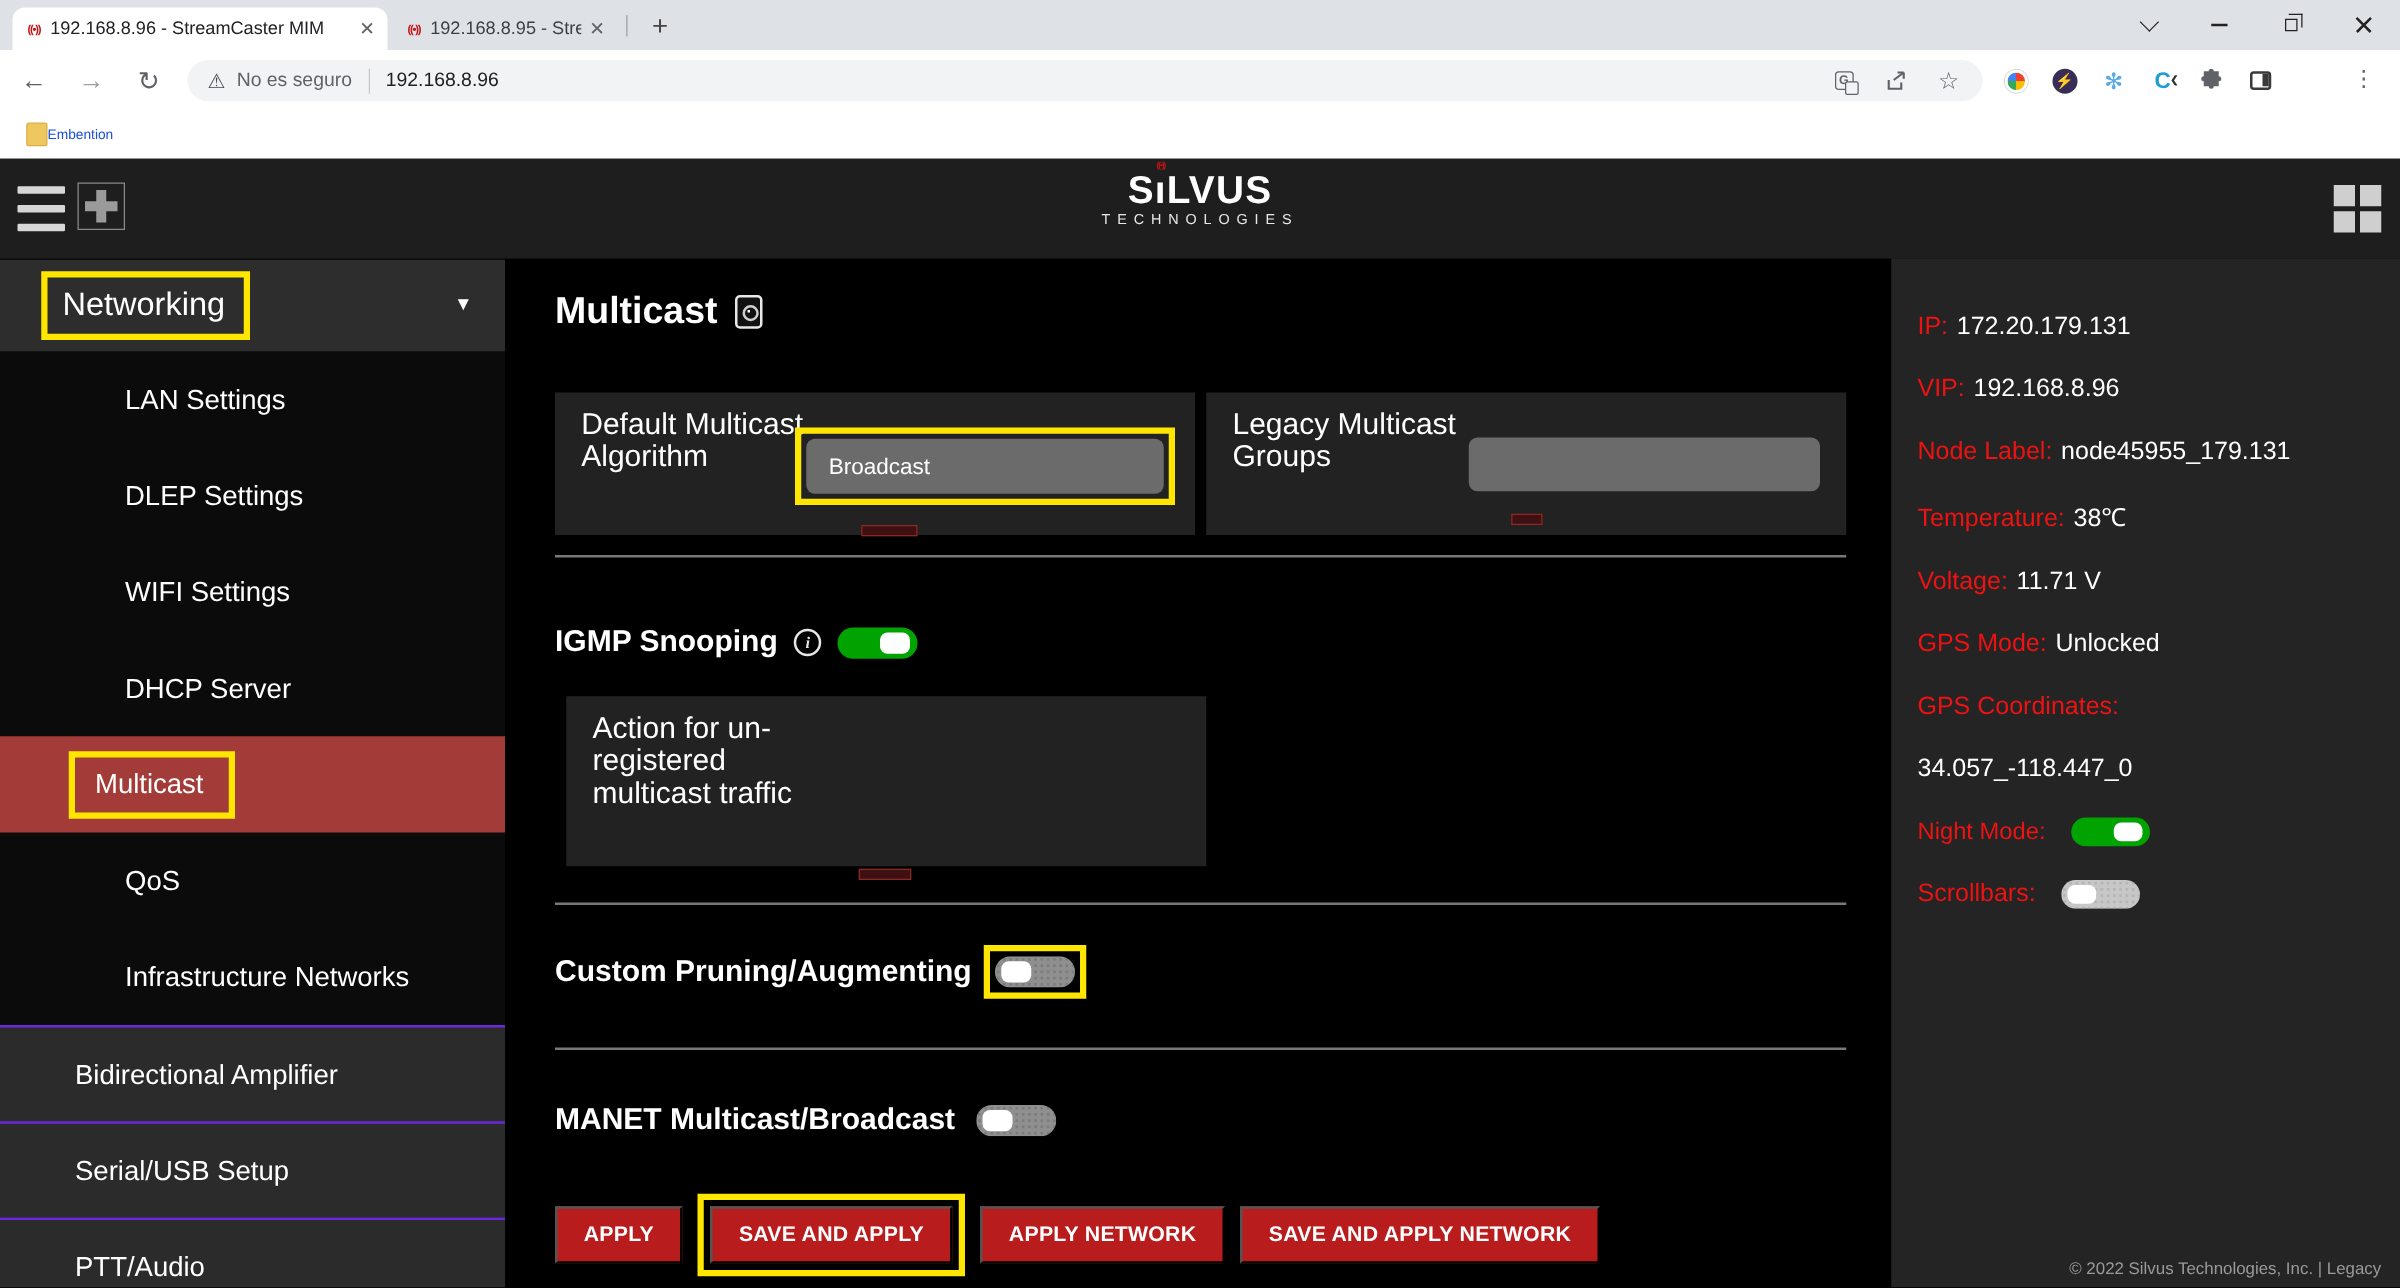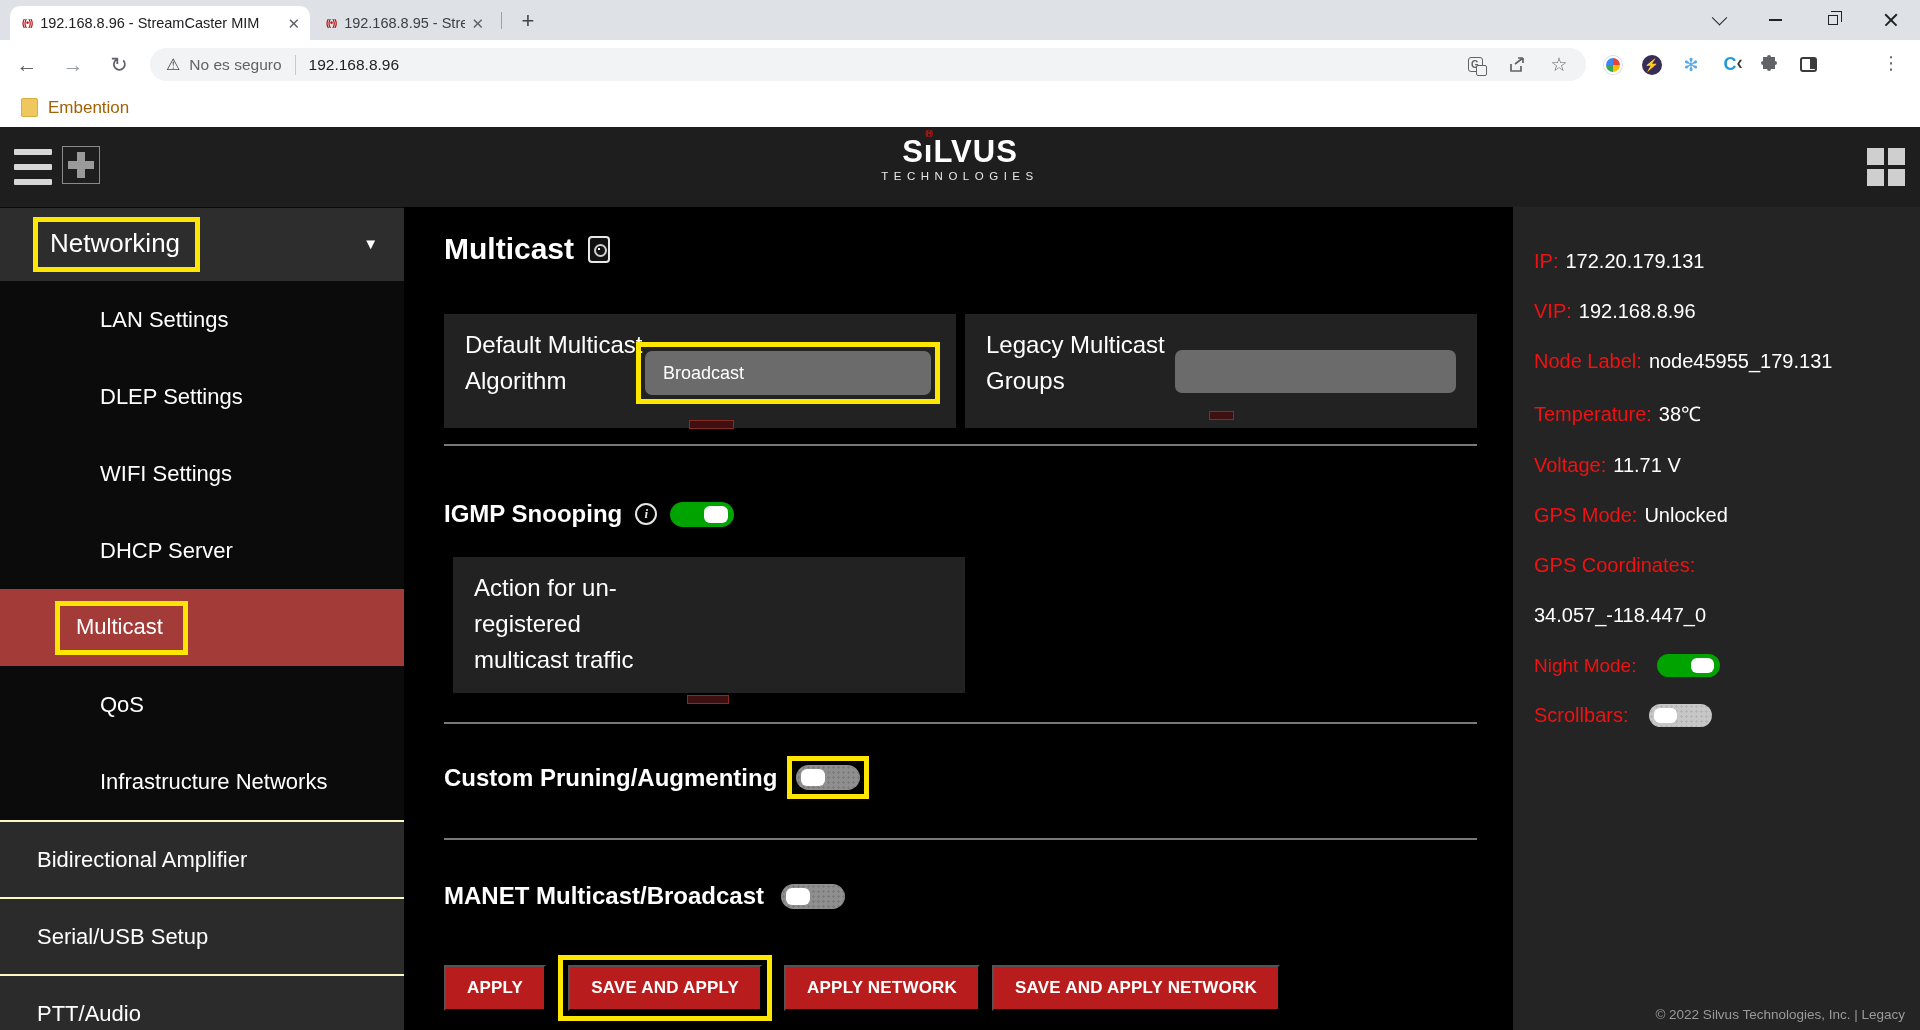--- a/index.html
+++ b/index.html
@@ -46,21 +46,21 @@
   .ext-snow { font-size:18px; color:#58a9e8; }
   .ext-c { font-size:18px; font-weight:bold; color:#1d9bd8; position:relative; }
   .ext-c::after { content:"❮"; position:absolute; right:-2px; top:5px; font-size:8px; color:#333; }
   .ext-puzzle { fill:#5f6368; }
   .ext-panel { width:17px; height:15px; border:2.5px solid #3a3a3a; border-radius:3px; position:relative; }
   .ext-panel::after { content:""; position:absolute; right:0; top:0; width:5px; height:10px; background:#3a3a3a; }
   .menu-dots { position:absolute; left:1882px; top:52px; font-size:18px; color:#5f6368; }
 
   .bookmarks { position:absolute; left:0; top:88px; width:1920px; height:39px; background:#fff; display:flex; align-items:center; }
   .bm-ico { width:17px; height:19px; background:#eec75e; border:1px solid #d9ad42; border-radius:2px; margin-left:21px; }
-  .bm-label { font-size:17px; color:#a16207; margin-left:10px; }
+  .bm-label { font-size:11px; color:#1d4ed8; }
 
   
   .app-header { position:absolute; left:0; top:127px; width:1920px; height:80px; background:#1e1e1e; }
   .hamburger { position:absolute; left:14px; top:22px; width:40px; height:36px; display:flex; flex-direction:column; justify-content:space-between; }
   .hamburger span { display:block; width:38px; height:6px; background:#d7d7d7; border-radius:1px; }
   .plus-square { position:absolute; left:62px; top:19px; width:38px; height:38px; border:1px solid #8a8a8a; display:flex; align-items:center; justify-content:center; }
   .plus-square .pv { position:absolute; width:8px; height:26px; background:#9a9a9a; }
   .plus-square .ph { position:absolute; width:26px; height:8px; background:#9a9a9a; }
   .logo { position:absolute; left:0; top:9px; width:1920px; display:flex; flex-direction:column; align-items:center; pointer-events:none; }
   .logo-main { font-size:31px; font-weight:bold; color:#fff; letter-spacing:1px; display:flex; align-items:flex-end; line-height:1; }
@@ -73,33 +73,33 @@
   
   .sidebar { position:absolute; left:0; top:207px; width:404px; height:823px; background:#0b0b0b; }
   .nav-head { position:relative; width:404px; height:74px; background:#2d2d2d; border-top:1px solid #0a0a0a; display:flex; align-items:center; }
   .ybox { border:5px solid #ffe600; display:inline-flex; align-items:center; justify-content:center; }
   .nav-head .ybox { margin-left:33px; padding:6px 15px 8px 12px; }
   .nav-head-label { font-size:26px; color:#fff; }
   .nav-caret { position:absolute; right:26px; top:27px; font-size:15px; color:#fff; }
   .sub-item { width:404px; height:77px; display:flex; align-items:center; padding-left:100px; font-size:22px; color:#fff; }
   .sub-item.active { background:#a33c39; padding-left:0; }
   .sub-item.active .ybox { margin-left:55px; padding:8px 20px 10px 16px; }
-  .top-item { width:404px; height:77px; background:#2b2b2b; border-top:2px solid #fef9c3; display:flex; align-items:center; padding-left:37px; font-size:22px; color:#fff; }
+  .top-item { width:404px; height:77px; background:#2b2b2b; border-top:2px solid #6d28d9; display:flex; align-items:center; padding-left:60px; font-size:22px; color:#fff; }
 
   
   .main { position:absolute; left:404px; top:207px; width:1109px; height:823px; background:#000; }
   .page-title-row { position:absolute; left:40px; top:25px; display:flex; align-items:center; gap:14px; }
   .page-title { font-size:30px; font-weight:bold; color:#fff; }
   .title-ico { position:relative; width:22px; height:27px; border:2px solid #e8e8e8; border-radius:4px; background:#111; }
   .title-ico::before { content:""; position:absolute; left:4px; top:6px; width:9px; height:9px; border:2px solid #cfcfcf; border-radius:50%; }
   .title-ico::after { content:""; position:absolute; left:8px; top:10px; width:2px; height:2px; background:#fff; }
   .panel { position:absolute; background:#222; }
   .panel-1 { left:40px; top:107px; width:512px; height:114px; }
   .panel-2 { left:561px; top:107px; width:512px; height:114px; }
-  .panel-label { position:absolute; left:21px; top:13px; width:190px; font-size:24px; line-height:36px; color:#fff; }
+  .panel-label { position:absolute; left:21px; top:13px; width:190px; font-size:24px; line-height:26px; color:#fff; }
   .panel-1 .ybox { position:absolute; left:192px; top:28px; width:304px; height:62px; padding:4px; }
   .dropdown { width:100%; height:100%; background:#6b6b6b; border-radius:7px; display:flex; align-items:center; padding-left:18px; font-size:18px; color:#fff; }
   .legacy-input { position:absolute; left:210px; top:36px; width:281px; height:43px; background:#6b6b6b; border-radius:7px; border:none; font-size:19px; color:#fff; padding-left:14px; }
   .red-mark { position:absolute; height:9px; background:#3f1012; border:1px solid #8a2a22; }
   .rm-1 { left:285px; top:213px; width:45px; }
   .rm-2 { left:805px; top:204px; width:25px; }
   .rm-3 { left:283px; top:488px; width:42px; }
   .hdivider { position:absolute; left:40px; width:1033px; height:2px; background:#787878; }
   .div-1 { top:237px; } .div-2 { top:515px; } .div-3 { top:631px; }
   .toggle-row { position:absolute; left:40px; display:flex; align-items:center; }

